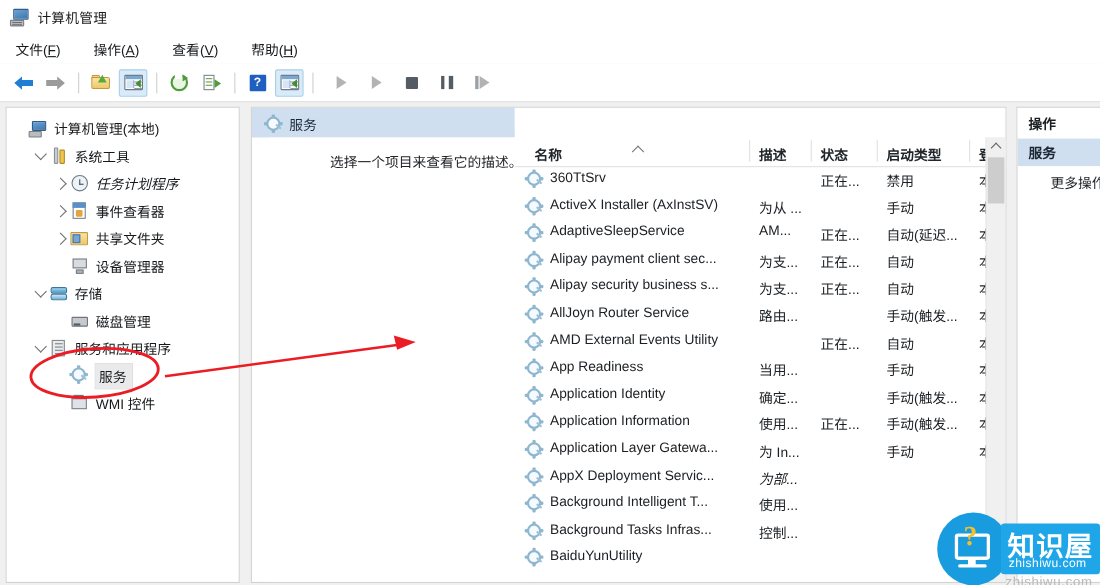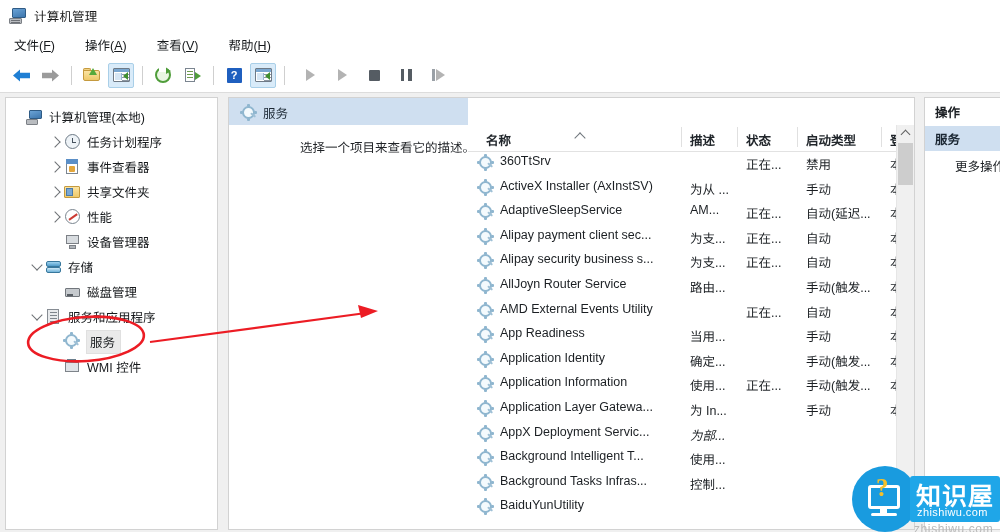--- a/index.html
+++ b/index.html
@@ -575,21 +575,28 @@
       </div>
   </div>
 
   <div class="tree-pane">
     <div class="tree-inner" id="tree-inner">
         <div class="tree-row" style="padding-left: 4px;">
           <span class="tw"></span>
           <span class="ti"><span class="ic-cm"><span class="m"></span><span class="b"></span></span></span>
           <span class="tl">计算机管理(本地)</span>
         </div>
-        <div class="tree-row" style="padding-left: 42px;">
+        <div class="tree-row" style="padding-left: 23px;">
+          <span class="tw">
+            <i class="chev open"></i>
+          </span>
+          <span class="ti"><span class="ic-tools"><span class="w1"></span><span class="w2"></span></span></span>
+          <span class="tl">系统工具</span>
+        </div>
+        <div class="tree-row" style="padding-left: 42px; font-style: italic;">
           <span class="tw">
             <i class="chev closed"></i>
           </span>
           <span class="ti">
             <span class="ic-clock"></span>
           </span>
           <span class="tl">任务计划程序</span>
         </div>
         <div class="tree-row" style="padding-left: 42px;">
           <span class="tw">
@@ -597,29 +604,20 @@
           </span>
           <span class="ti"><span class="ic-event"><span class="pg"></span><span class="bl"></span><span class="dt"></span></span></span>
           <span class="tl">事件查看器</span>
         </div>
         <div class="tree-row" style="padding-left: 42px;">
           <span class="tw">
             <i class="chev closed"></i>
           </span>
           <span class="ti"><span class="ic-share"><span class="f"></span><span class="p"></span></span></span>
           <span class="tl">共享文件夹</span>
-        </div>
-        <div class="tree-row" style="padding-left: 42px;">
-          <span class="tw">
-            <i class="chev closed"></i>
-          </span>
-          <span class="ti">
-            <span class="ic-perf"></span>
-          </span>
-          <span class="tl">性能</span>
         </div>
         <div class="tree-row" style="padding-left: 42px;">
           <span class="tw"></span>
           <span class="ti"><span class="ic-dev"><span class="m"></span><span class="s"></span></span></span>
           <span class="tl">设备管理器</span>
         </div>
         <div class="tree-row" style="padding-left: 23px;">
           <span class="tw">
             <i class="chev open"></i>
           </span>

